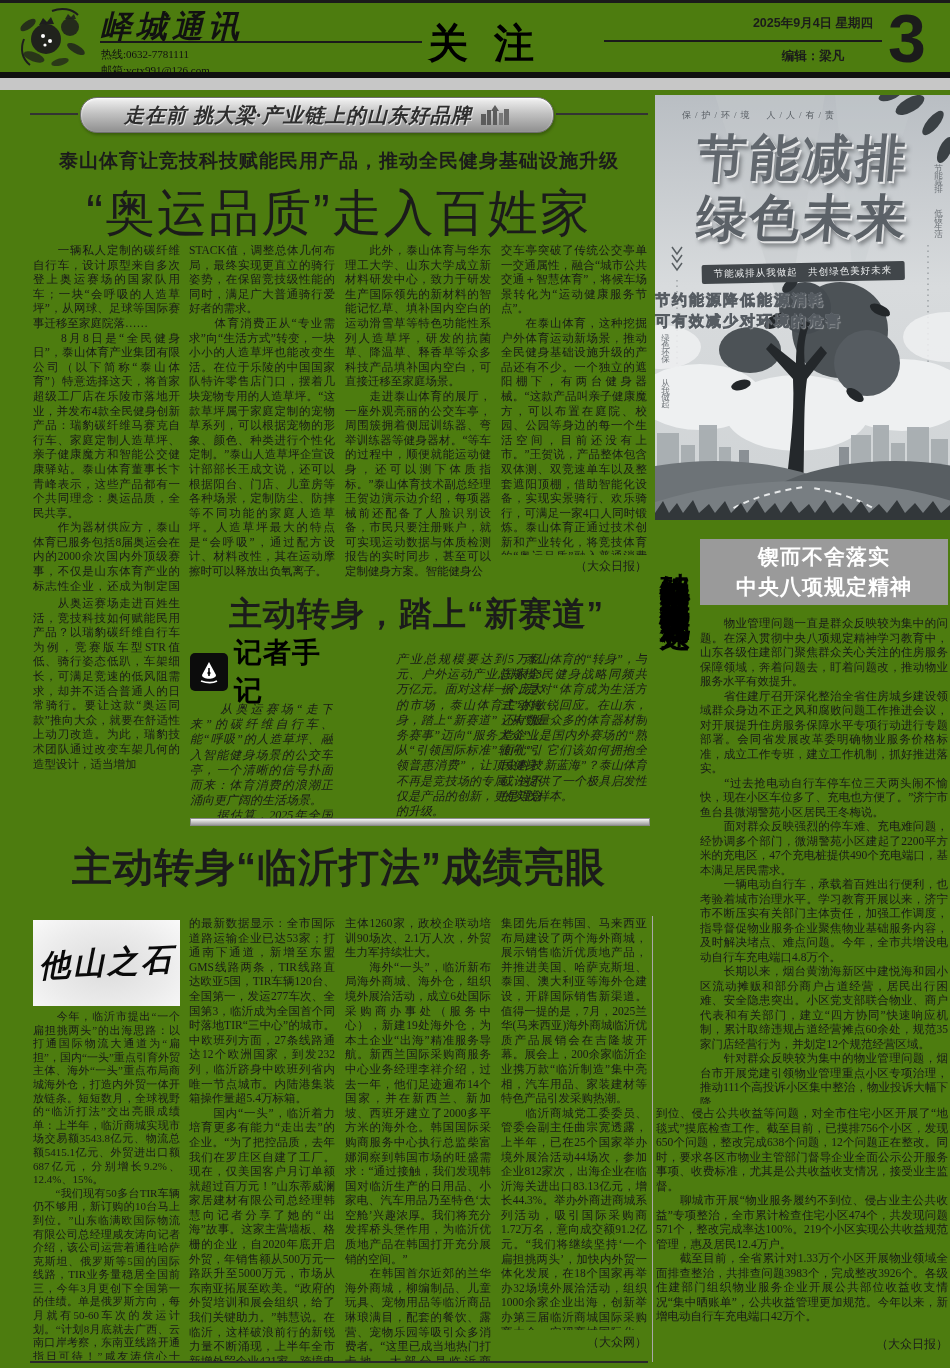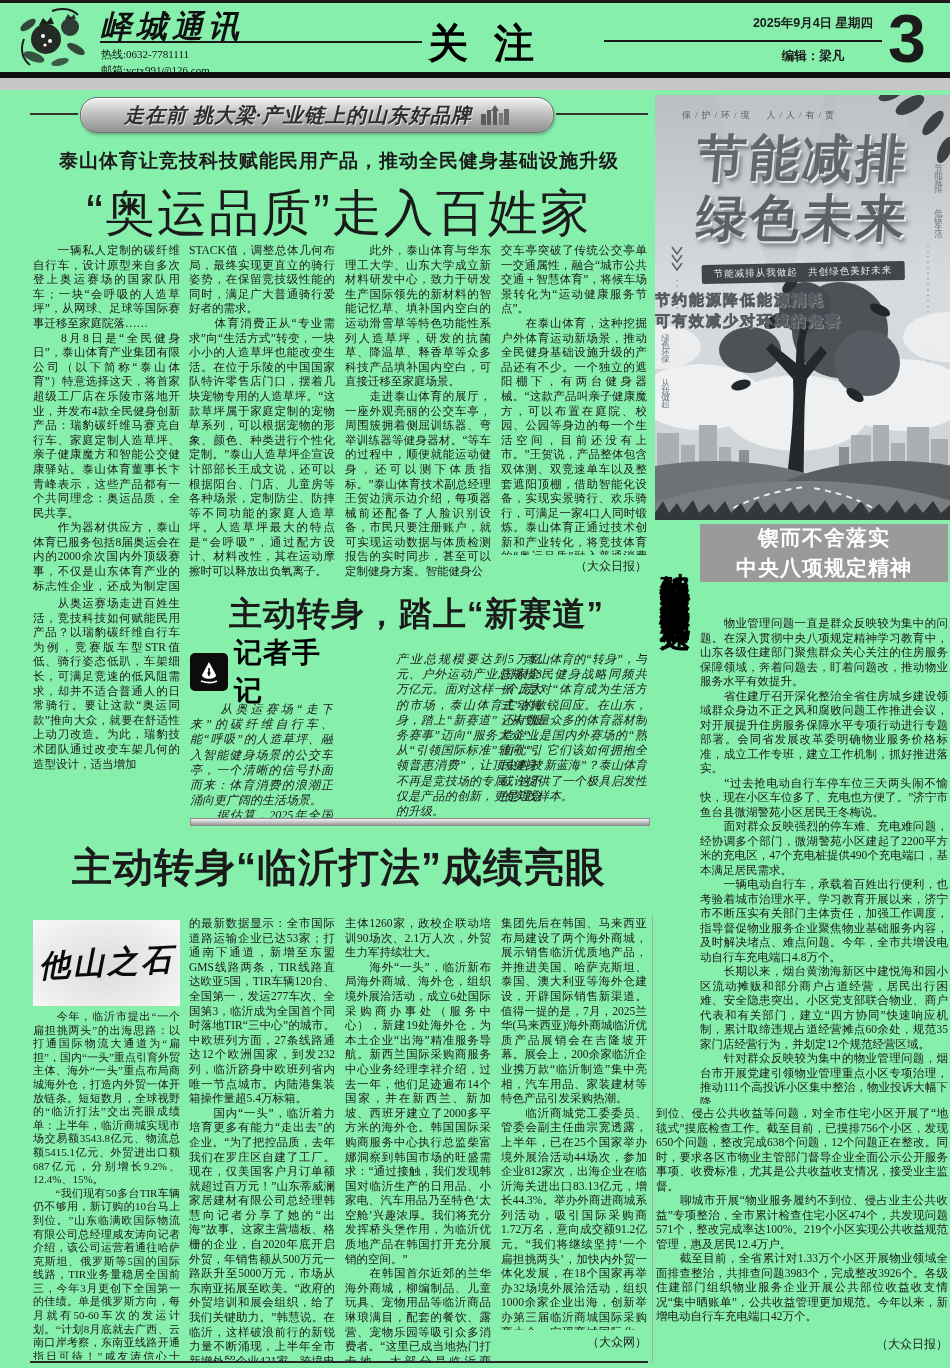--- a/index.html
+++ b/index.html
@@ -1,16 +1,16 @@
 <!DOCTYPE html>
 <html><head>
 <meta charset="utf-8">
 <style>
   html,body{margin:0;padding:0;background:#ffffff;}
-  #paper{position:relative;width:950px;height:1368px;background:#86efac;margin:0 auto;overflow:hidden;
+  #paper{position:relative;width:950px;height:1368px;background:#4d7c0f;margin:0 auto;overflow:hidden;
          font-family:"Liberation Serif","DejaVu Serif",serif;color:#1b1b1b;}
   .abs{position:absolute;}
   .hei{font-family:"Liberation Sans","DejaVu Sans",sans-serif;}
   .col{position:absolute;font-size:11.5px;line-height:14.6px;text-align:justify;
        white-space:pre-line;overflow:hidden;color:#191919;}
   .kai{font-style:italic;font-size:12px;line-height:15.2px;}
   .small-col{font-size:11px;line-height:13.6px;}
   .attrib{position:absolute;font-size:12px;font-weight:400;text-align:right;}
   .rule{position:absolute;background:#1a1a1a;}
   .center{text-align:center;}
@@ -35,21 +35,21 @@
   .notes-label{position:absolute;left:190px;top:650px;width:152px;height:44px;display:flex;align-items:center;gap:6px;}
   .pen-box{width:38px;height:38px;background:#0c0c0c;border-radius:5px;flex:0 0 auto;display:flex;align-items:center;justify-content:center;}
   .notes-label-text{font-weight:900;font-size:28px;letter-spacing:1px;color:#000;}
   .tashan{position:absolute;left:33px;top:920px;width:147px;height:86px;
     background:radial-gradient(ellipse at 50% 55%, #dcdcdc 0%, #ececec 60%, #f9f9f9 100%);
     display:flex;align-items:center;justify-content:center;}
   .tashan-text{font-weight:900;font-style:italic;font-size:31px;letter-spacing:3px;color:#0a0a0a;transform:rotate(-3deg);}
   .divider3d{position:absolute;left:190px;top:818px;width:458px;height:6px;
     background:linear-gradient(180deg,#f4f4f4,#9a9a9a);border:1px solid #8a8a8a;}
   
-  .prop-box{position:absolute;left:700px;top:524px;width:248px;height:58px;background:#9a9a9a;
+  .prop-box{position:absolute;left:700px;top:539px;width:248px;height:66px;background:#9a9a9a;
     display:flex;flex-direction:column;align-items:center;justify-content:center;}
   .prop-box div{color:#ffffff;font-weight:900;font-size:21px;line-height:30px;letter-spacing:1px;
     font-family:"Liberation Sans","DejaVu Sans",sans-serif;}
   .vert-headline{position:absolute;left:653px;top:548px;width:44px;height:570px;
     writing-mode:vertical-rl;text-orientation:upright;font-weight:900;font-size:30px;
     letter-spacing:3px;line-height:44px;color:#000;font-family:"Liberation Sans","DejaVu Sans",sans-serif;}
   
   #poster{position:absolute;left:655px;top:95px;width:295px;height:425px;overflow:hidden;background:#cfd3d5;}
   .poster-top-note{position:absolute;top:14px;left:0;width:100%;text-align:left;font-size:9px;
     letter-spacing:4px;color:#565c62;font-weight:400;margin-left:27px;}

